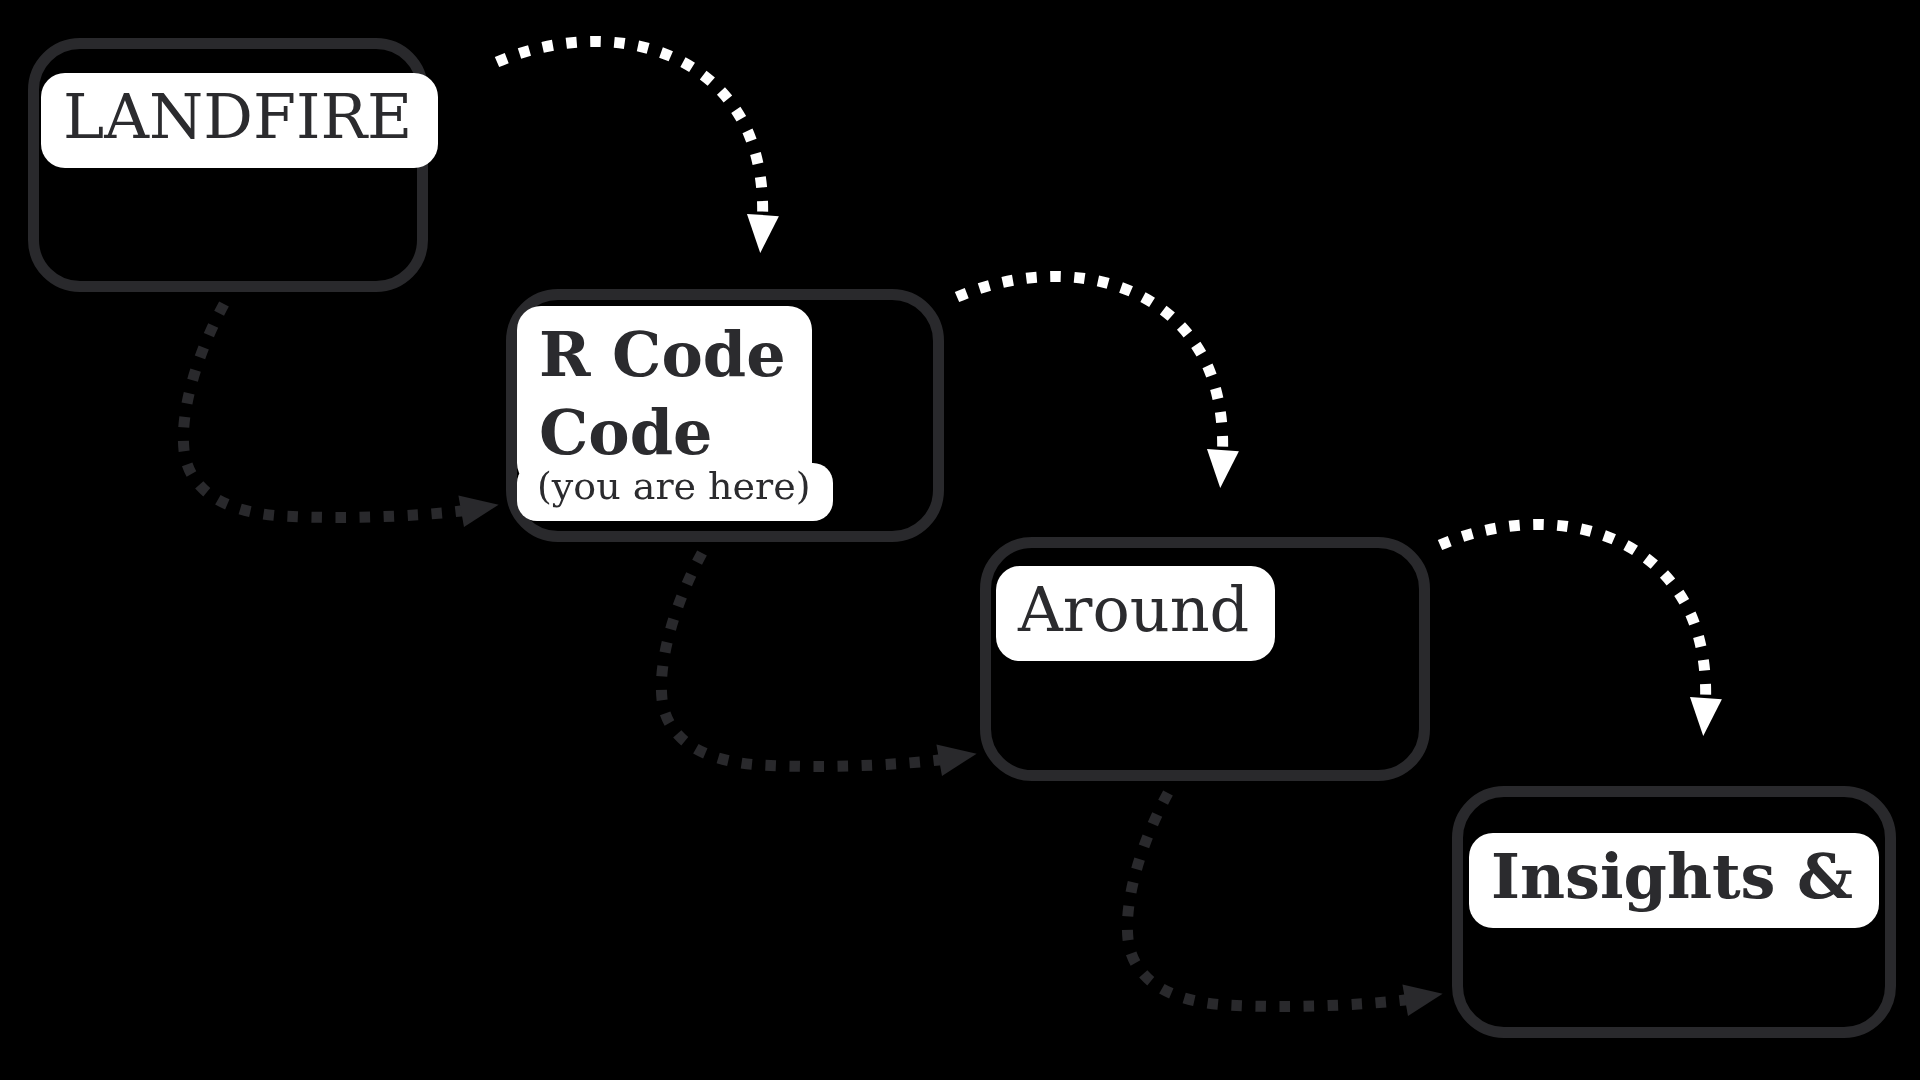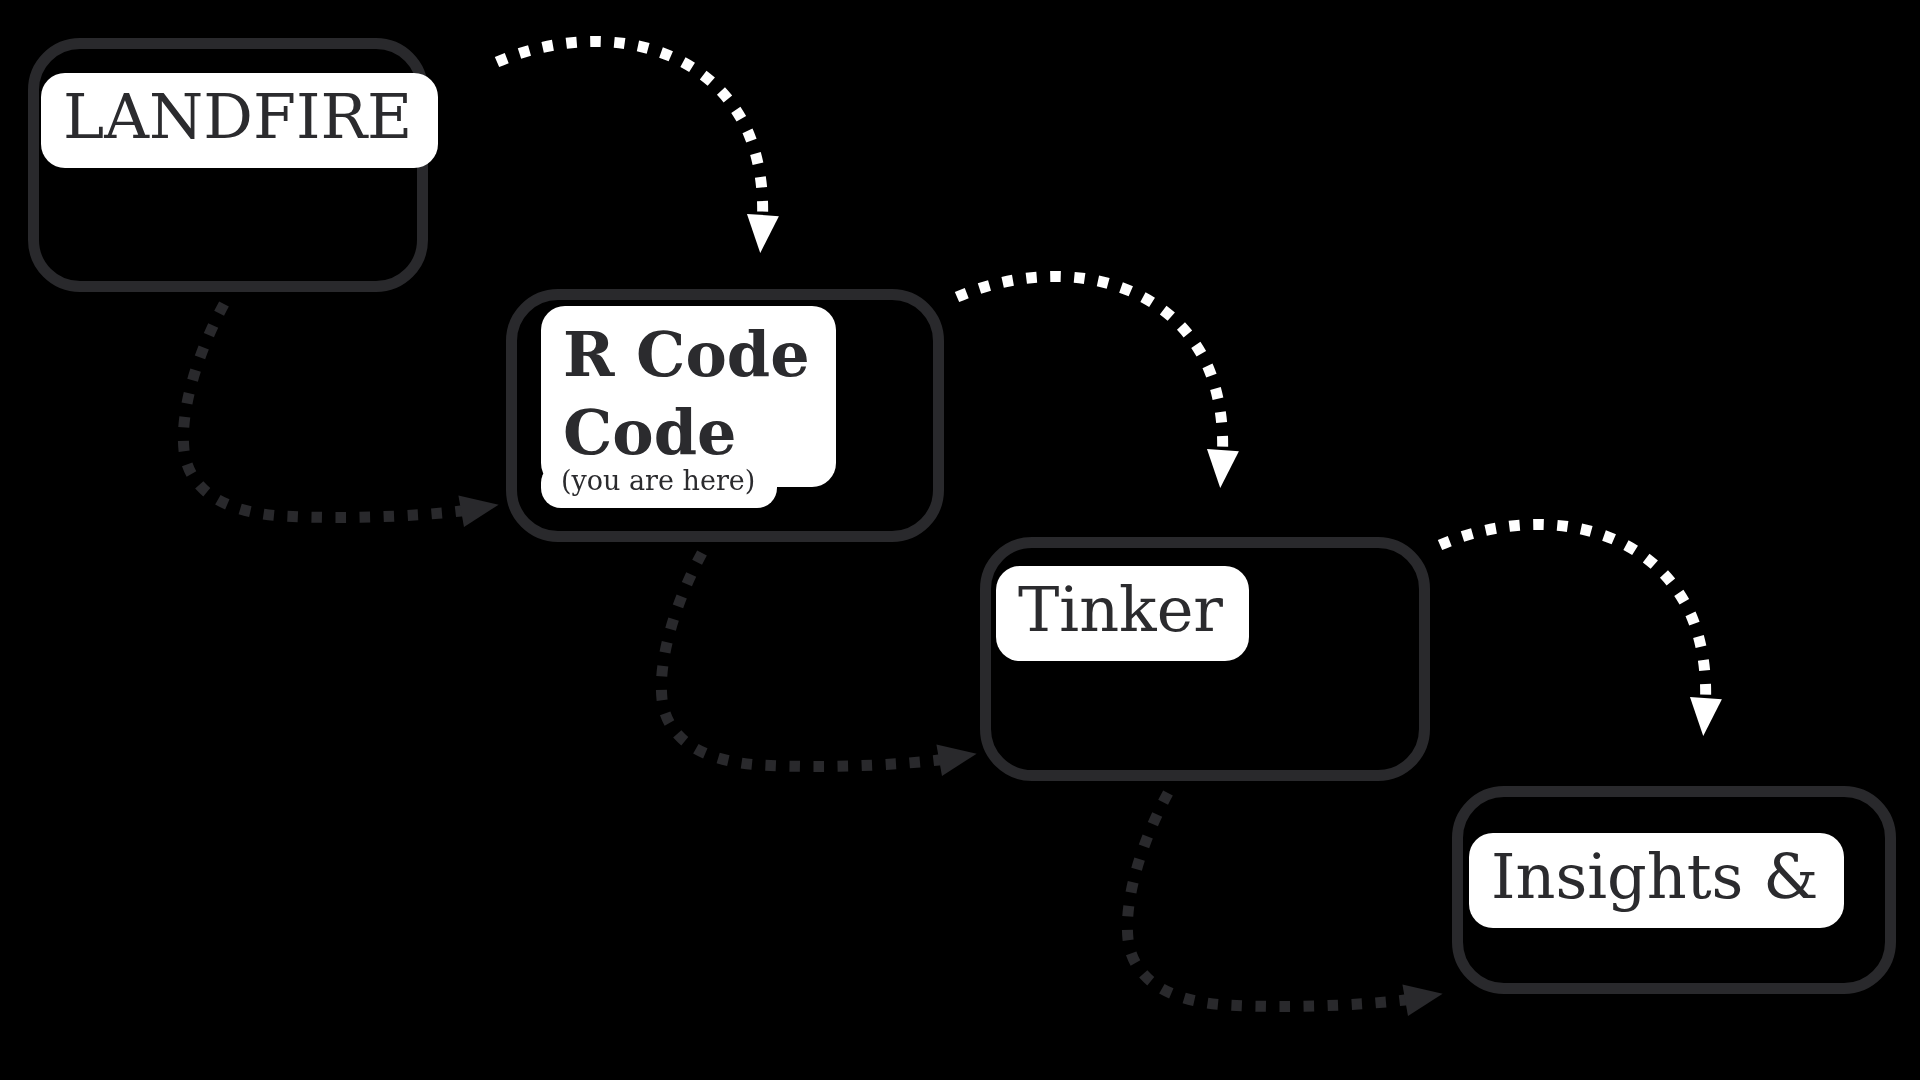--- a/index.html
+++ b/index.html
@@ -23,25 +23,25 @@
   .flow-node {
     position: absolute;
     border: 11px solid var(--box-border, #29292c);
     border-radius: 52px;
     background: var(--box-fill, #000);
     box-sizing: border-box;
   }
   #node-landfire-data        { left: 28px;   top: 38px;  width: 400px; height: 254px; }
   #node-r-code-demo          { left: 506px;  top: 289px; width: 438px; height: 253px; }
   #node-tinker-around        { left: 980px;  top: 537px; width: 450px; height: 244px; }
-  #node-insights-connections { left: 1452px; top: 786px; width: 444px; height: 208px; }
+  #node-insights-connections { left: 1452px; top: 786px; width: 444px; height: 252px; font-weight: bold; }
 
   .node-label { position: absolute; }
   #label-landfire-data        { left: 2px;  top: 24px; }
-  #label-r-code-demo          { left: 0px;  top: 6px; padding-left: 24px;  }
+  #label-r-code-demo          { left: 0px;  top: 6px;  }
   #label-tinker-around        { left: 5px;  top: 18px; }
   #label-insights-connections { left: 6px;  top: 36px; }
 
   .hl-line {
     display: table;
     background: var(--label-background, #fff);
     color: var(--label-text, #2b2b2e);
     font-size: 62px;
     line-height: 1.3;
     padding: 4px 26px 10px 22px;
@@ -54,21 +54,21 @@
     background: var(--label-background, #fff);
     color: var(--label-text, #2b2b2e);
     font-size: 62px;
     line-height: 1.25;
     padding: 10px 26px 16px 22px;
     border-radius: 24px;
     white-space: nowrap;
   }
   .bold-line { font-weight: bold; }
   .note-line {
-    font-size: 27px;
+    font-size: 38px;
     line-height: 1.15;
     padding: 2px 22px 12px 20px;
     border-radius: 20px;
     text-align: right;
   }
   .dotted-path {
     fill: none;
     stroke-width: 11;
     stroke-linecap: butt;
     stroke-dasharray: 10.5 13.5;
@@ -112,21 +112,21 @@
       <div class="hl-block bold-line">
         <div>R Code</div>
         <div>Code</div>
       </div>
       <div class="hl-line note-line">(you are here)</div>
     </div>
   </div>
 
   <div class="flow-node" id="node-tinker-around">
     <div class="node-label" id="label-tinker-around">
-      <div class="hl-line">Tinker</div>
+      <div class="hl-line">Around</div>
     </div>
   </div>
 
   <div class="flow-node" id="node-insights-connections">
     <div class="node-label" id="label-insights-connections">
       <div class="hl-line">Insights &amp;</div>
     </div>
   </div>
 
 </div>

